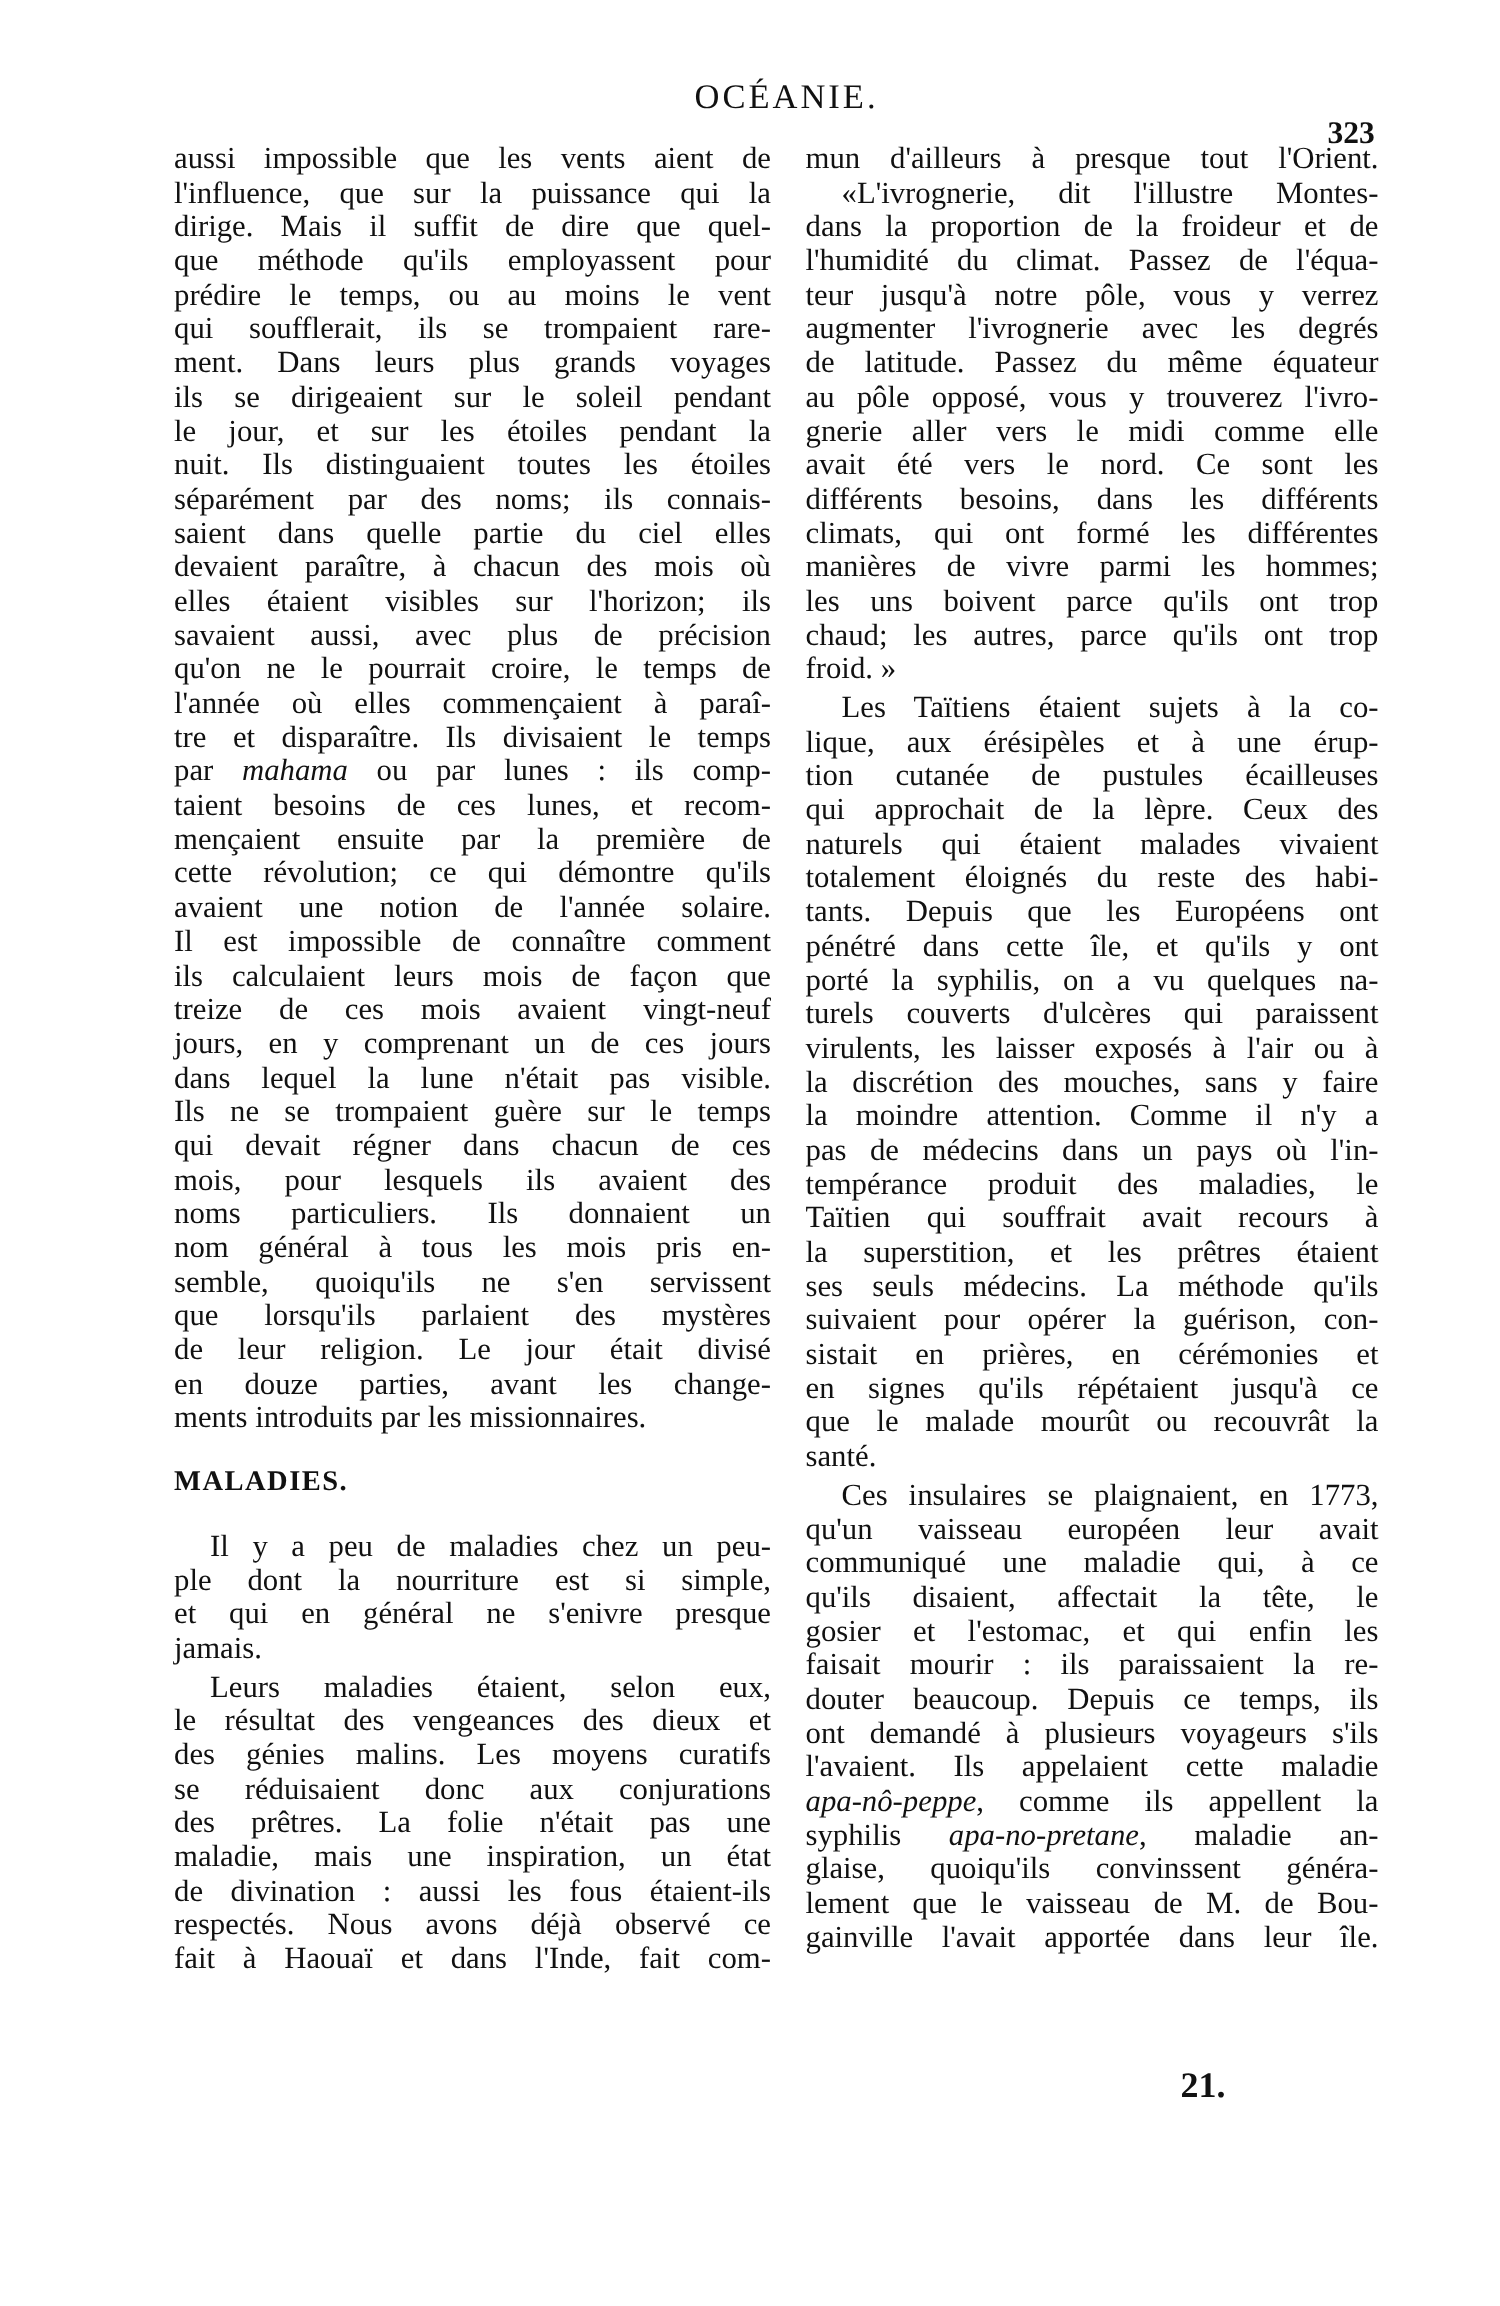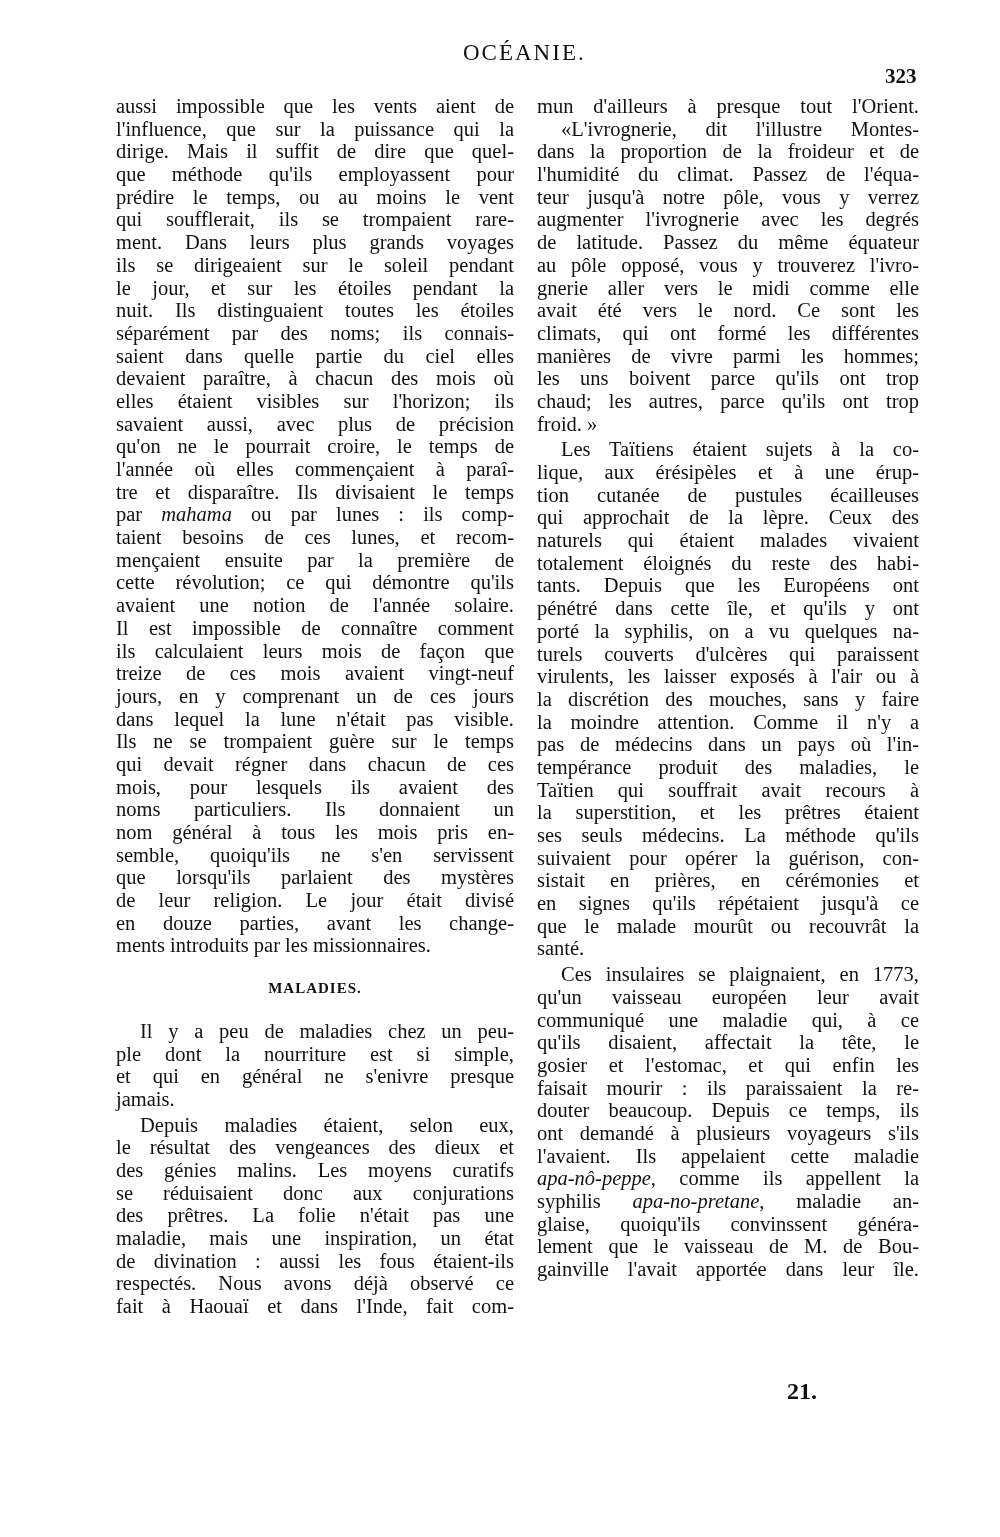--- a/index.html
+++ b/index.html
@@ -1,27 +1,27 @@
 <!DOCTYPE html>
 <html><head>
 <meta charset="utf-8">
 <style>
   html, body { margin: 0; padding: 0; background: #ffffff; }
   body { width: 1000px; height: 1537px; position: relative; overflow: hidden;
          font-family: "Liberation Serif", "DejaVu Serif", serif; color: #111; }
-  .header { position: absolute; top: 40px; left: 0; width: 1000px; height: 34px; text-decoration: underline; }
+  .header { position: absolute; top: 52px; left: 0; width: 1000px; height: 34px; text-decoration: underline; }
   .running-title { position: absolute; left: 463px; top: 0; font-size: 23px; letter-spacing: 2px; }
   .page-number { position: absolute; left: 885px; top: 4px; font-size: 21px; font-weight: bold; margin-top: 20px; }
   .col { position: absolute; top: 95px; font-size: 20.5px; line-height: 22.7px; }
   .col-left { left: 116px; width: 398px; }
   .col-right { left: 537px; width: 382px; }
   .line { display: block; white-space: nowrap; text-align: justify; text-align-last: justify; height: 22.7px; }
   .line.last { text-align-last: left; }
   .line.indent { padding-left: 24px; }
-  .section-heading { display: block; text-align: center; font-size: 15px; font-weight: bold; letter-spacing: 1px; height: 22.7px; margin: 20px 0 20px 0; }
+  .section-heading { display: block; text-align: left; font-size: 19px; font-weight: bold; letter-spacing: 1px; height: 22.7px; margin: 20px 0 20px 0; }
   .spacer { display:block; height: 3px; }
   em { }
   .signature { position: absolute; left: 787px; top: 1378px; font-size: 24px; font-weight: bold; }
 </style>
 </head>
 <body>
 
 <div class="header">
   <span class="running-title">OCÉANIE.</span>
   <span class="page-number">323</span>
@@ -74,21 +74,21 @@
     </div>
   <span class="section-heading">MALADIES.</span>
   <div id="left-p2">
       <span class="line indent">Il y a peu de maladies chez un peu-</span>
       <span class="line">ple dont la nourriture est si simple,</span>
       <span class="line">et qui en général ne s'enivre presque</span>
       <span class="line last">jamais.</span>
     </div>
   <span class="spacer"></span>
   <div id="left-p3">
-      <span class="line indent">Depuis maladies étaient, selon eux,</span>
+      <span class="line indent">Leurs maladies étaient, selon eux,</span>
       <span class="line">le résultat des vengeances des dieux et</span>
       <span class="line">des génies malins. Les moyens curatifs</span>
       <span class="line">se réduisaient donc aux conjurations</span>
       <span class="line">des prêtres. La folie n'était pas une</span>
       <span class="line">maladie, mais une inspiration, un état</span>
       <span class="line">de divination : aussi les fous étaient-ils</span>
       <span class="line">respectés. Nous avons déjà observé ce</span>
       <span class="line">fait à Haouaï et dans l'Inde, fait com-</span>
     </div>
 </div>
@@ -100,20 +100,21 @@
   <div id="right-quote">
       <span class="line indent">«L'ivrognerie, dit l'illustre Montes-</span>
       <span class="line">dans la proportion de la froideur et de</span>
       <span class="line">l'humidité du climat. Passez de l'équa-</span>
       <span class="line">teur jusqu'à notre pôle, vous y verrez</span>
       <span class="line">augmenter l'ivrognerie avec les degrés</span>
       <span class="line">de latitude. Passez du même équateur</span>
       <span class="line">au pôle opposé, vous y trouverez l'ivro-</span>
       <span class="line">gnerie aller vers le midi comme elle</span>
       <span class="line">avait été vers le nord. Ce sont les</span>
+      <span class="line">différents besoins, dans les différents</span>
       <span class="line">climats, qui ont formé les différentes</span>
       <span class="line">manières de vivre parmi les hommes;</span>
       <span class="line">les uns boivent parce qu'ils ont trop</span>
       <span class="line">chaud; les autres, parce qu'ils ont trop</span>
       <span class="line last">froid. »</span>
     </div>
   <span class="spacer"></span>
   <div id="right-p2">
       <span class="line indent">Les Taïtiens étaient sujets à la co-</span>
       <span class="line">lique, aux érésipèles et à une érup-</span>

